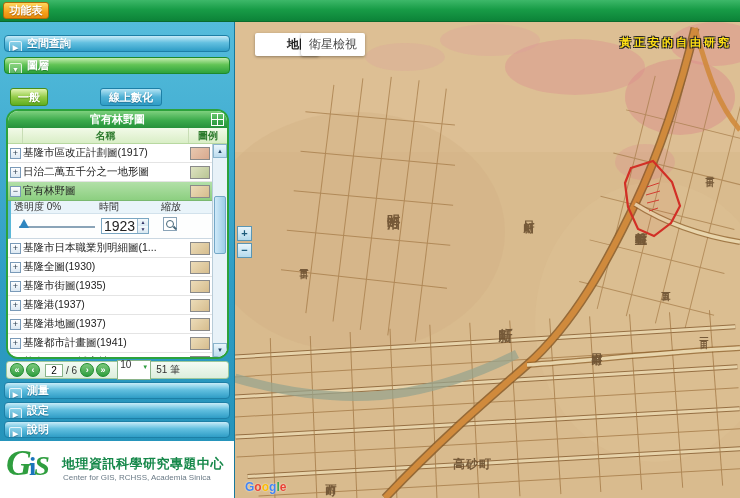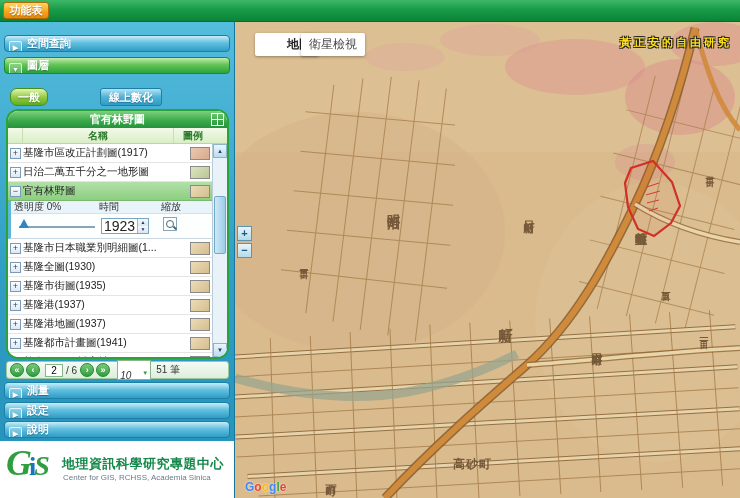--- a/index.html
+++ b/index.html
@@ -33,32 +33,32 @@
     text-align:center;line-height:12px;font-size:7px;}
   #acc-spatial{top:13px;} #acc-layers{top:35px;}
   #acc-measure{top:360px;} #acc-settings{top:380px;} #acc-help{top:399px;}
 
   
   .tab{position:absolute;top:66px;height:18px;border:1px solid #1d7fa6;border-radius:3px;color:#fff;
     font-size:11px;font-weight:bold;text-align:center;line-height:16px;cursor:pointer;
     background:linear-gradient(180deg,#b4e4f4,#4fb2d6 50%,#2f9dc6);text-shadow:0 1px 1px rgba(0,60,90,.5);}
   .tab.active{background:linear-gradient(180deg,#e2f4b2,#94cc48 50%,#5fae20);border-color:#4a8e18;
     text-shadow:0 1px 1px rgba(40,80,0,.5);}
-  #tab-general{left:10px;width:38px;border-radius:7px;} #tab-user{left:50px;width:48px;margin-top:47px;} #tab-digitize{left:100px;width:62px;}
+  #tab-general{left:10px;width:38px;} #tab-user{left:50px;width:48px;margin-top:47px;} #tab-digitize{left:100px;width:62px;}
 
   
   .layer-panel{position:absolute;left:6px;top:87px;width:223px;height:250px;background:#fff;
     border:2px solid #2da23c;border-radius:12px;overflow:hidden;}
   .panel-head{height:17px;background:linear-gradient(180deg,#7ed07e,#3cab4c 55%,#26913a);
     color:#fff;font-size:11px;font-weight:bold;text-align:center;line-height:16px;position:relative;}
   .grid-icon{position:absolute;right:3px;top:2px;width:13px;height:13px;border:1px solid #fff;cursor:pointer;}
   .grid-icon::before{content:"";position:absolute;left:5px;top:0;width:1px;height:100%;background:#fff;}
   .grid-icon::after{content:"";position:absolute;left:0;top:5px;width:100%;height:1px;background:#fff;}
   .colhead{display:flex;height:16px;background:linear-gradient(180deg,#f2fae8,#d9eec6);
-    border-bottom:1px solid #b8d8a0;font-size:10px;color:#2c7a2c;font-weight:bold;padding-right:15px;}
+    border-bottom:1px solid #b8d8a0;font-size:10px;color:#2c7a2c;font-weight:bold;}
   .colhead .c-exp{width:15px;border-right:1px solid #c8ddb5;}
   .colhead .c-name{flex:1;text-align:center;line-height:15px;border-right:1px solid #c8ddb5;}
   .colhead .c-leg{width:38px;text-align:center;line-height:15px;}
   .rows{position:absolute;left:0;top:33px;right:0;bottom:0;overflow:hidden;}
   .row{display:flex;align-items:center;height:19px;border-bottom:1px solid #e4e4e4;background:#fff;
     font-size:10.5px;color:#222;cursor:pointer;}
   .row .exp{width:11px;height:11px;margin:0 2px 0 2px;border:1px solid #7a9ab8;flex:none;
     background:linear-gradient(180deg,#ffffff,#dce8f2);font-size:9px;line-height:9px;text-align:center;color:#345;}
   .row .nm{flex:1;white-space:nowrap;overflow:hidden;}
   .row .thumb{width:20px;height:13px;border:1px solid #8a8a8a;margin-right:17px;flex:none;
@@ -101,22 +101,22 @@
   
   .pager{position:absolute;left:6px;top:339px;width:223px;height:18px;
     background:linear-gradient(180deg,#f4fbf4,#ddeedd);border:1px solid #9cc89c;border-radius:3px;
     display:flex;align-items:center;padding:0 3px;font-size:10px;color:#333;}
   .pbtn{width:14px;height:14px;border-radius:50%;flex:none;cursor:pointer;
     background:linear-gradient(180deg,#7cc87c,#2f9e3f);border:1px solid #1d8a2c;color:#fff;
     font-size:9px;line-height:12px;text-align:center;margin-right:2px;font-weight:bold;}
   .pinput{width:18px;height:13px;border:1px solid #8ab48a;text-align:center;font-size:10px;margin:0 3px;
     background:#fff;font-family:"Liberation Sans",sans-serif;outline:none;}
   .psep{margin-right:3px;}
-  .psel{display:flex;align-items:flex-start;width:34px;height:14px;border:1px solid #8ab48a;background:#fff;
-    margin:0 5px;padding:9px 2px;justify-content:space-between;cursor:pointer;font-style:italic;}
+  .psel{display:flex;align-items:flex-end;width:34px;height:14px;border:1px solid #8ab48a;background:#fff;
+    margin:0 5px;padding:9px 2px;justify-content:space-between;cursor:pointer;}
   .psel .arr{font-size:6px;color:#2f9e3f;}
 
   
   .sb-footer{position:absolute;left:0;top:419px;width:234px;height:57px;background:#fff;}
   .gis-logo{position:absolute;left:6px;top:0;width:54px;height:48px;white-space:nowrap;}
   .gis-logo .g{font-family:"Liberation Serif",serif;font-style:italic;font-weight:bold;font-size:36px;
     color:#2f9e3f;line-height:44px;}
   .gis-logo .i{font-family:"Liberation Serif",serif;font-weight:bold;font-size:26px;color:#1a74bc;margin-left:-3px;}
   .gis-logo .s{font-family:"Liberation Serif",serif;font-style:italic;font-weight:bold;font-size:28px;
     color:#2f9e3f;margin-left:-2px;}

